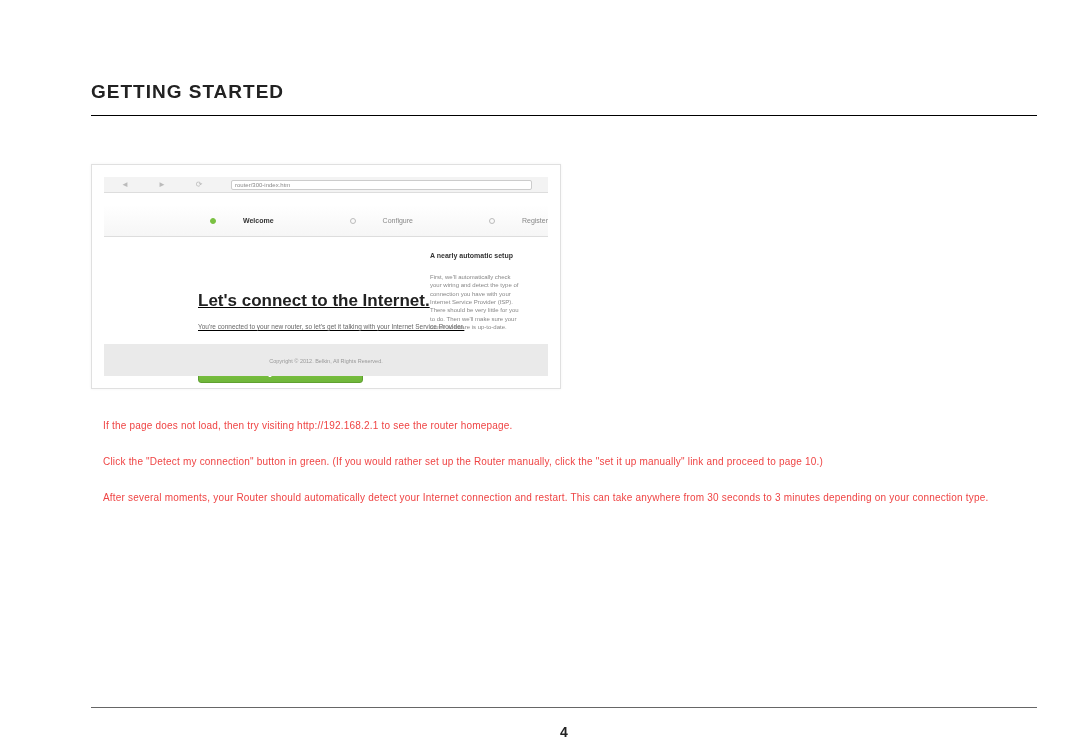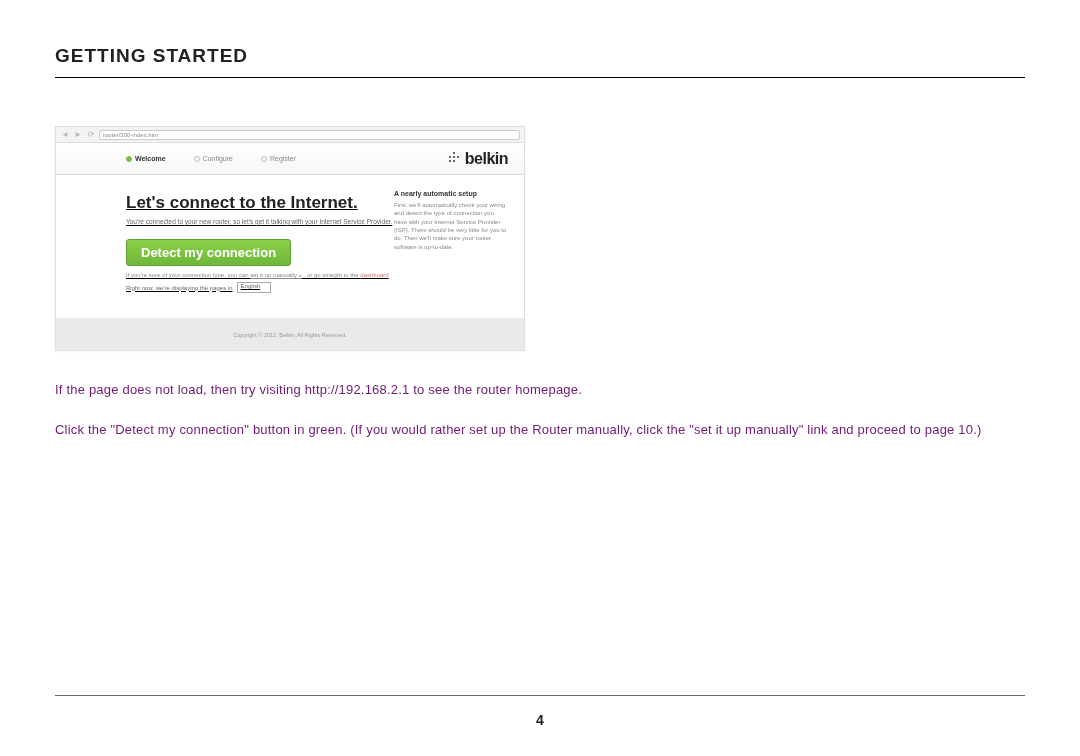--- a/index.html
+++ b/index.html
@@ -1,15 +1,15 @@
 <!DOCTYPE html>
 <html><head>
 <meta charset="utf-8">
 <style>
-  * { box-sizing: border-box; margin: 0; padding: 0; }
+  * { box-sizing: border-box; margin: 12px; padding: 0; }
   body {
     width: 1080px;
     height: 756px;
     background: #fff;
     font-family: Arial, Helvetica, sans-serif;
     position: relative;
     padding: 45px 55px 0 55px;
   }
   .page-title {
     font-size: 19px;
@@ -163,22 +163,22 @@
     color: #999;
     line-height: 34px;
   }
   .desc-row {
     position: absolute;
     right: 16px;
     top: 62px;
     width: 114px;
   }
   .body-text p {
-    font-size: 13px;
-    color: #701a75;
+    font-size: 10px;
+    color: #ef4444;
     line-height: 1.4;
     margin-bottom: 22px;
     letter-spacing: 0.2px;
   }
   .hr-bottom {
     position: absolute;
     left: 55px; right: 55px;
     bottom: 60px;
     border: none;
     border-top: 1px solid #666;
@@ -252,16 +252,17 @@
       <div>First, we'll automatically check your wiring and detect the type of connection you have with your Internet Service Provider (ISP). There should be very little for you to do. Then we'll make sure your router software is up-to-date.</div>
     </div>
   </div>
 
   <div class="shot-footer">Copyright © 2012. Belkin, All Rights Reserved.</div>
 </div>
 
 <div class="body-text">
   <p>If the page does not load, then try visiting http://192.168.2.1 to see the router homepage.</p>
   <p>Click the "Detect my connection" button in green. (If you would rather set up the Router manually, click the "set it up manually" link and proceed to page 10.)</p>
+  <p>After several moments, your Router should automatically detect your Internet connection and restart. This can take anywhere from 30 seconds to 3 minutes depending on your connection type.</p>
 </div>
 
 <hr class="hr-bottom">
 <div class="page-num">4</div>
 
 </body></html>

